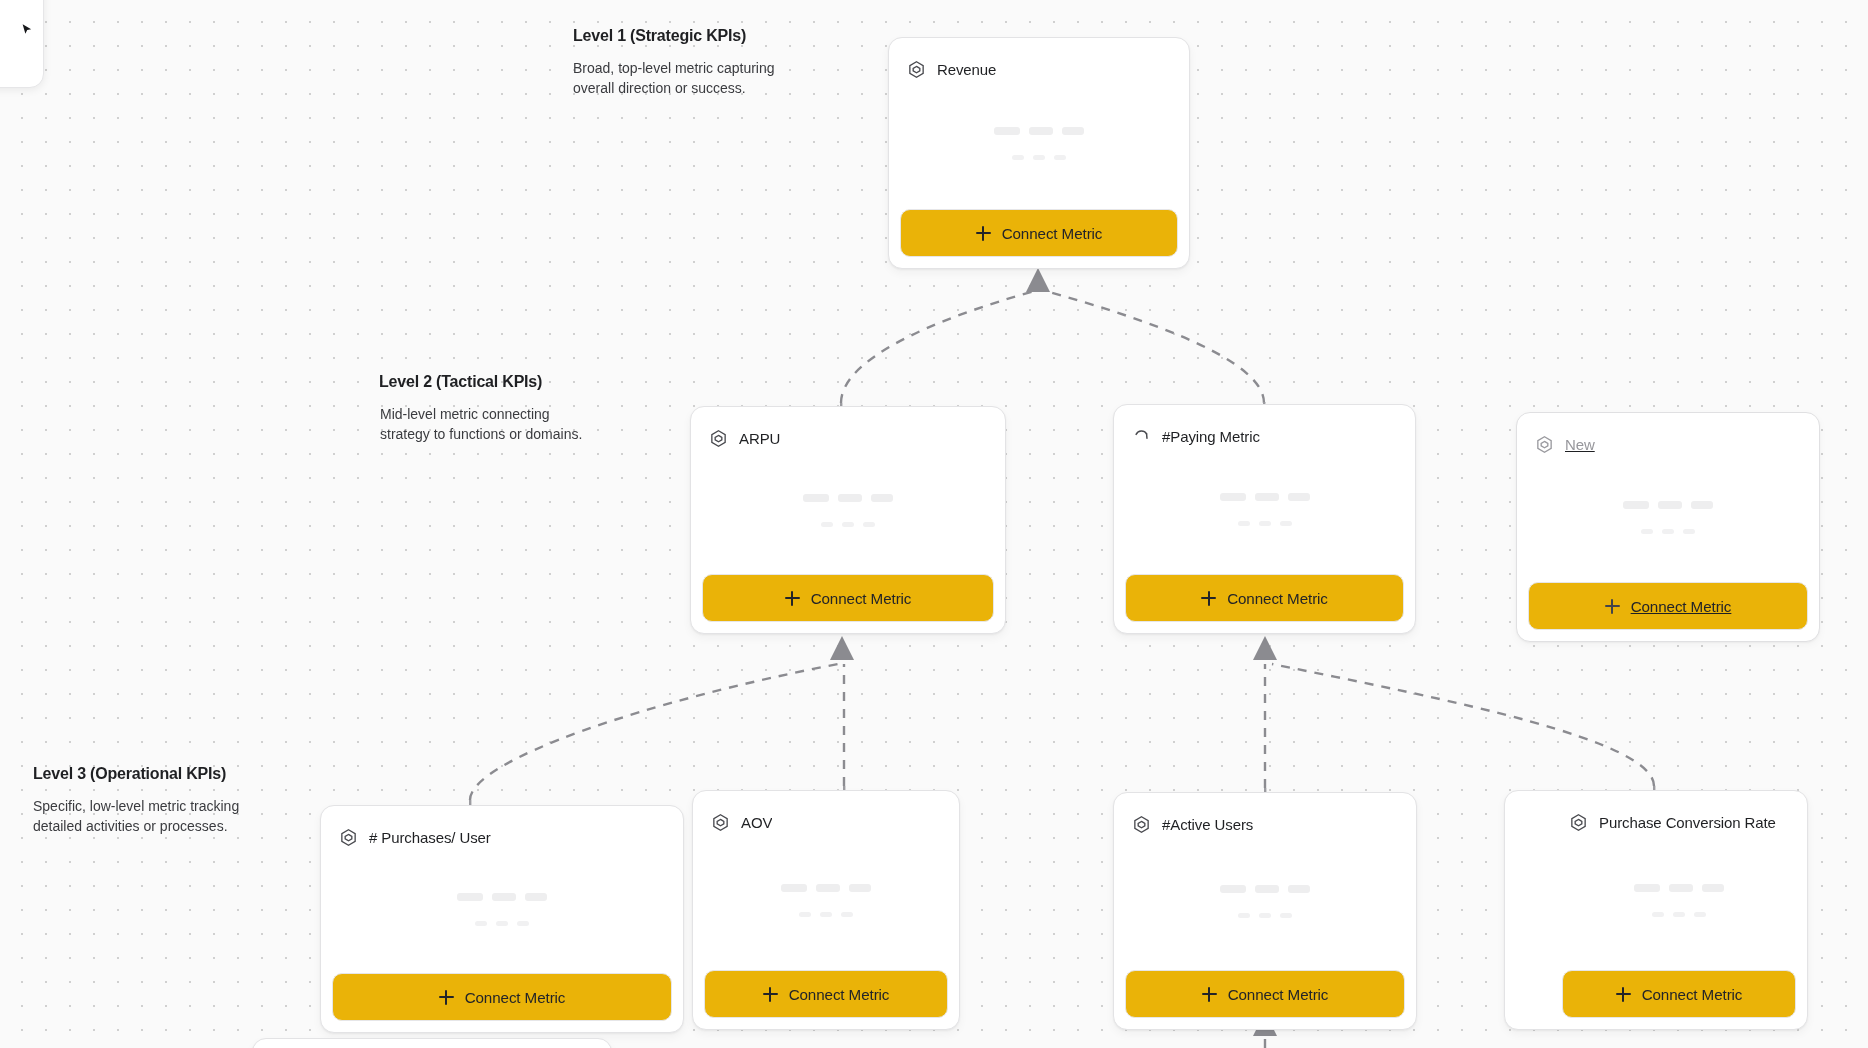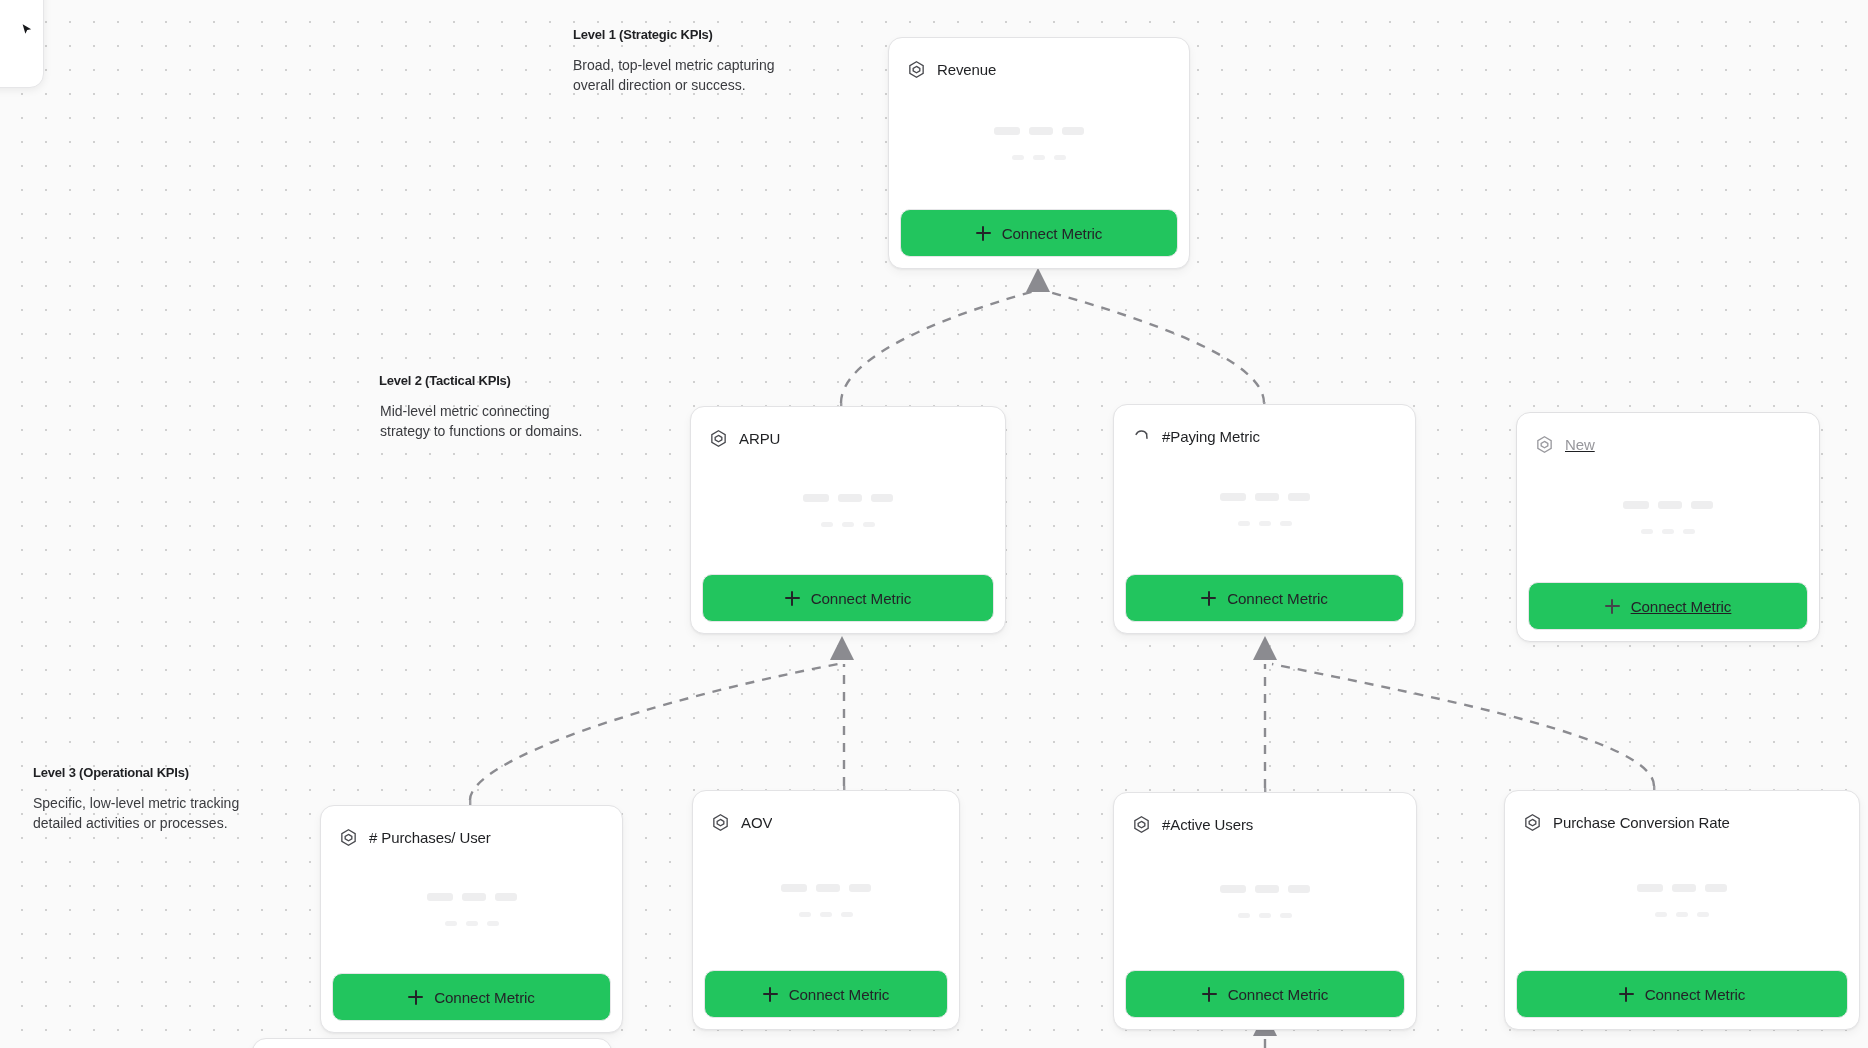--- a/index.html
+++ b/index.html
@@ -47,21 +47,21 @@
   }
   .edge-head { fill: #8b8b90; }
   .edge-tail { fill: #9c9ca1; }
 
   
   .level-label {
     position: absolute;
     z-index: 3;
   }
   .level-title {
-    font-size: 13px;
+    font-size: 16px;
     font-weight: 700;
     letter-spacing: -0.2px;
     color: #1f2023;
     white-space: nowrap;
   }
   .level-desc {
     margin-top: 13px;
     font-size: 14px;
     line-height: 1.45;
     color: #3a3b3f;
@@ -134,21 +134,21 @@
   .skel-row.small .skel.w-a { width: 12px; }
   .skel-row.small .skel.w-b { width: 12px; }
   .skel-row.small .skel.w-c { width: 12px; }
 
   
   .connect-btn {
     margin: 0 11px 11px 11px;
     height: 48px;
     border: 1px solid #e6e6e8;
     border-radius: 10px;
-    background: #22c55e;
+    background: #eab308;
     display: flex;
     align-items: center;
     justify-content: center;
     gap: 11px;
     cursor: pointer;
     font-family: inherit;
   }
   .plus-icon {
     width: 15px; height: 15px;
     position: relative;
@@ -343,21 +343,21 @@
         <span class="skel w-b"></span>
         <span class="skel w-c"></span>
       </div>
     </div>
     <div class="connect-btn">
       <span class="plus-icon"></span>
       <span class="connect-label">Connect Metric</span>
     </div>
   </div>
 
-  <div class="card" style="left:320px; top:805px; width:303px; height:228px;">
+  <div class="card" style="left:320px; top:805px; width:364px; height:228px;">
     <div class="card-head">
       <svg class="card-icon" viewBox="0 0 24 24">
         <path d="M12 2.2 20.4 7v10L12 21.8 3.6 17V7Z" fill="none" stroke="#4a4b50" stroke-width="1.7"></path>
         <path d="M12 8.1 16.2 10.5v3.2L12 16.1 7.8 13.7v-3.2Z" fill="none" stroke="#4a4b50" stroke-width="1.7"></path>
       </svg>
       <div class="card-title"># Purchases/ User</div>
     </div>
     <div class="card-body">
       <div class="skel-row">
         <span class="skel w-a"></span>
@@ -421,21 +421,21 @@
         <span class="skel w-b"></span>
         <span class="skel w-c"></span>
       </div>
     </div>
     <div class="connect-btn">
       <span class="plus-icon"></span>
       <span class="connect-label">Connect Metric</span>
     </div>
   </div>
 
-  <div class="card" style="left:1504px; top:790px; width:356px; height:240px;">
+  <div class="card" style="left:1504px; top:790px; width:304px; height:240px;padding-left:46px;">
     <div class="card-head">
       <svg class="card-icon" viewBox="0 0 24 24">
         <path d="M12 2.2 20.4 7v10L12 21.8 3.6 17V7Z" fill="none" stroke="#4a4b50" stroke-width="1.7"></path>
         <path d="M12 8.1 16.2 10.5v3.2L12 16.1 7.8 13.7v-3.2Z" fill="none" stroke="#4a4b50" stroke-width="1.7"></path>
       </svg>
       <div class="card-title">Purchase Conversion Rate</div>
     </div>
     <div class="card-body">
       <div class="skel-row">
         <span class="skel w-a"></span>

